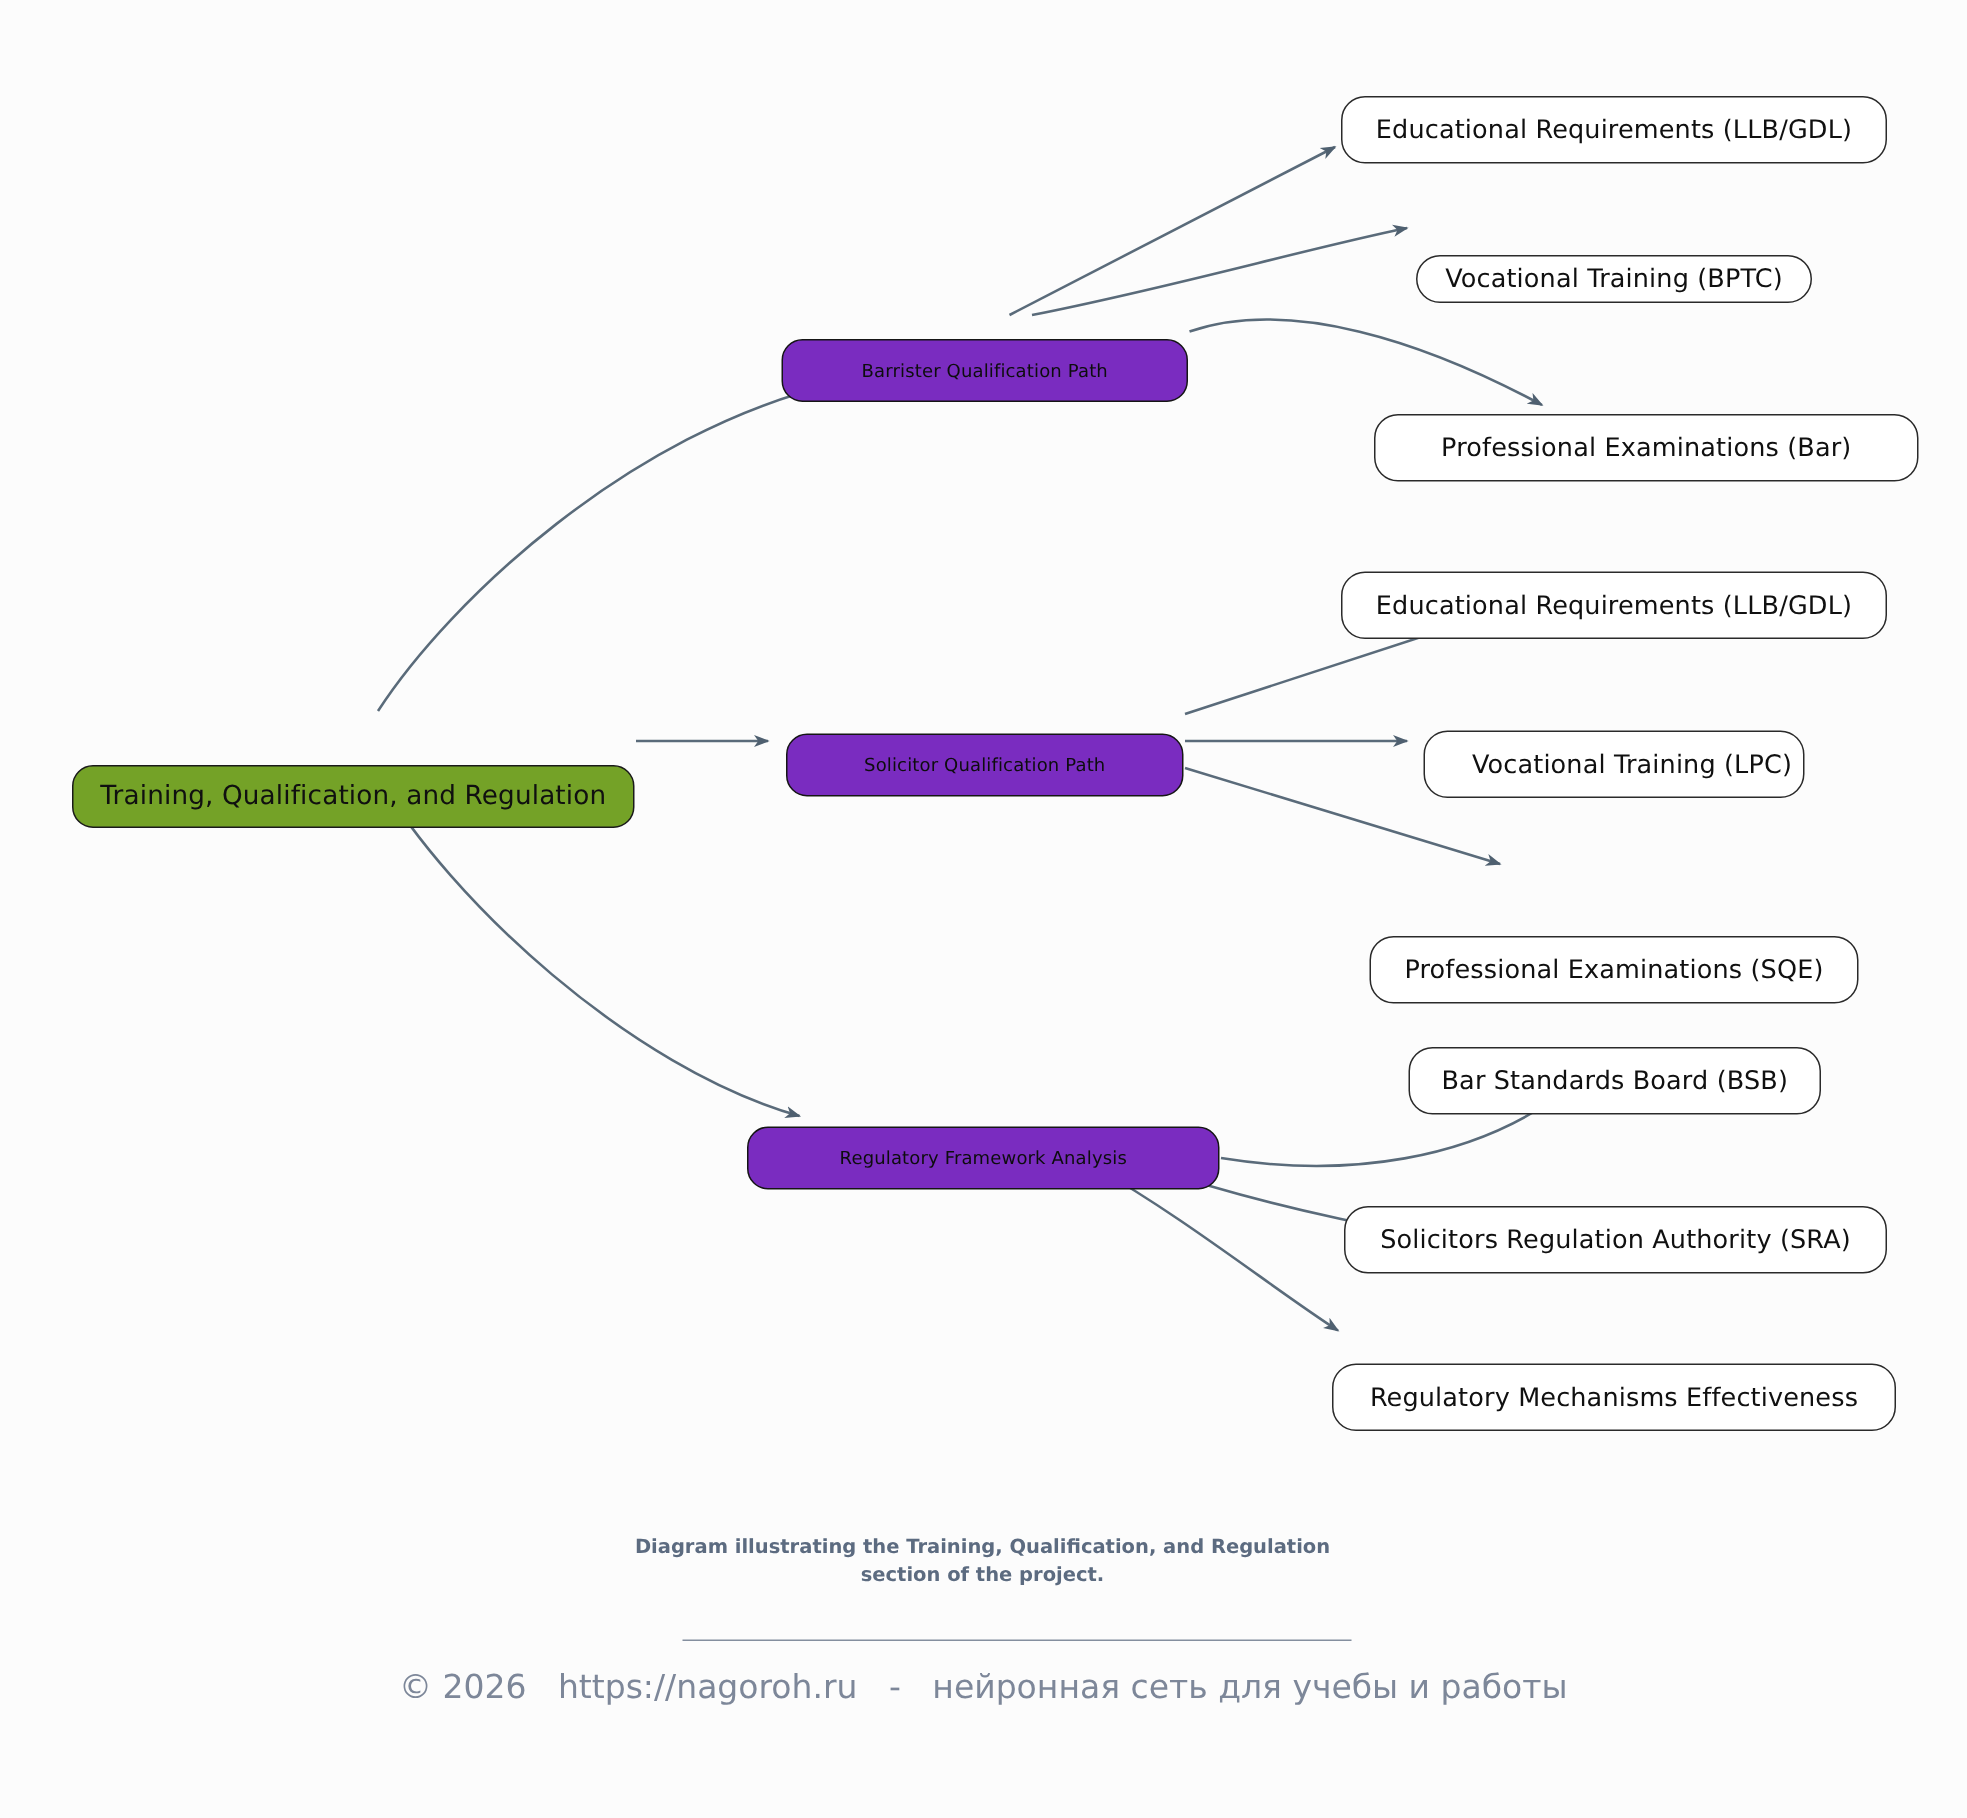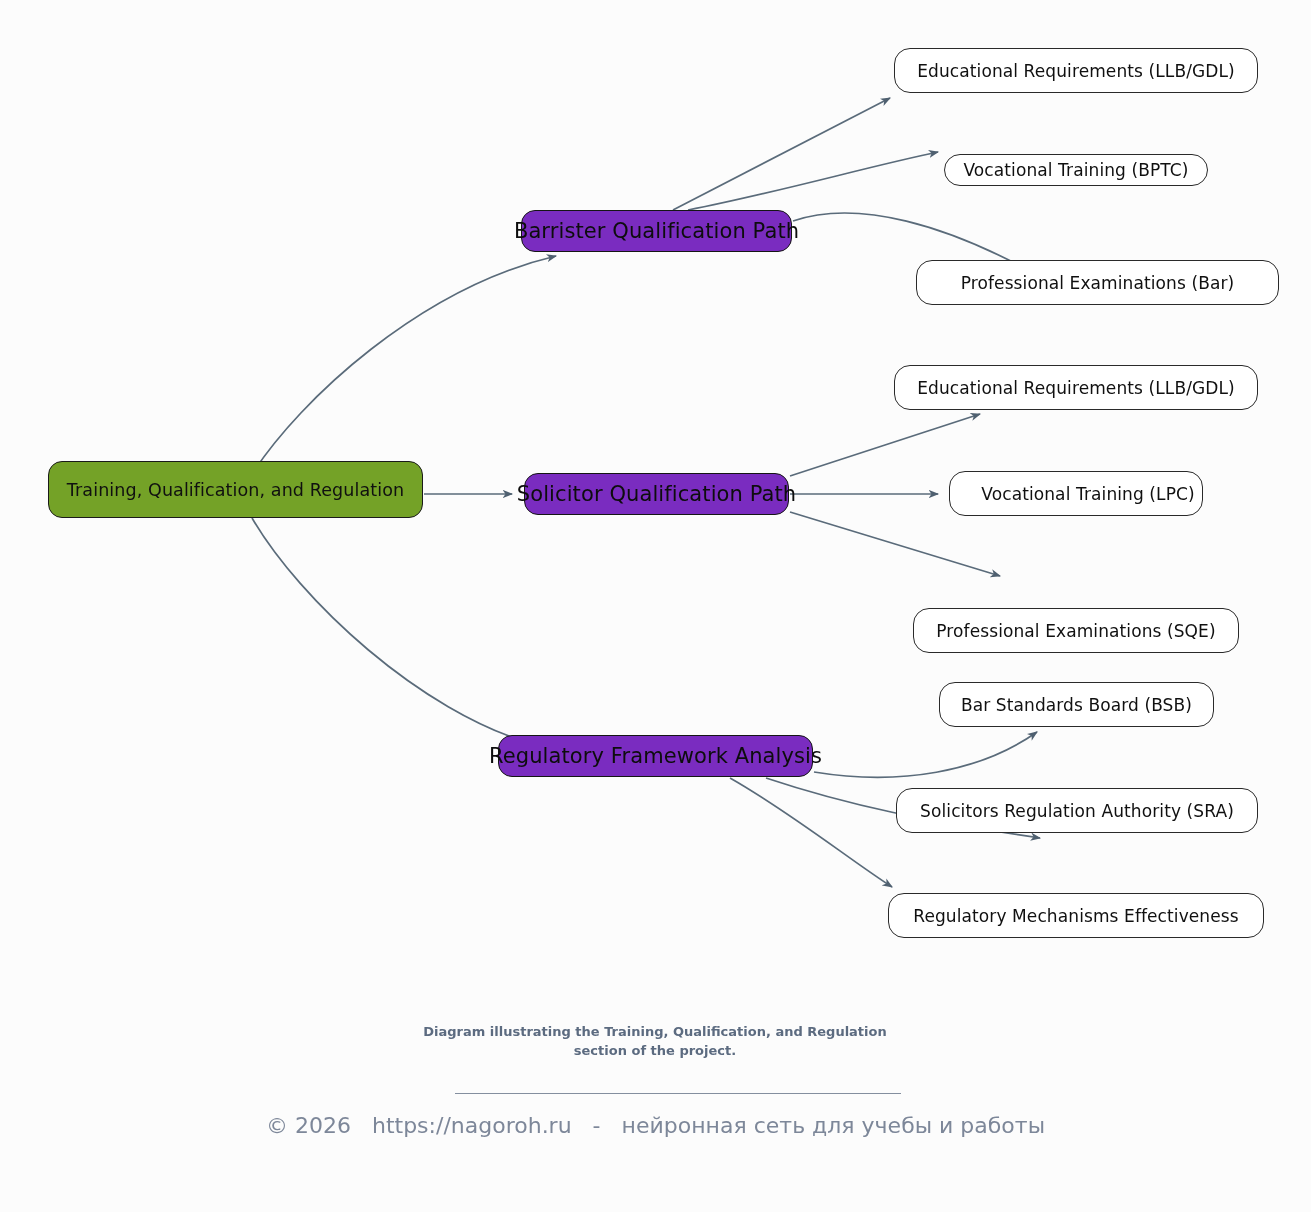--- a/index.html
+++ b/index.html
@@ -36,34 +36,35 @@
     position: absolute;
     box-sizing: border-box;
     display: flex;
     align-items: center;
     justify-content: center;
     border-radius: 12px;
     white-space: nowrap;
     font-size: 17px;
     color: #101010;
     letter-spacing: 0.1px;
+    margin-top: 16px;
   }
 
   .node-root {
     background: #74a227;
     border: 1.6px solid #1a1a1a;
     border-radius: 14px;
     font-size: 17.5px;
   }
 
   .node-branch {
     background: #7a2cc0;
     border: 1.6px solid #151515;
     border-radius: 14px;
-    font-size: 21px;
+    font-size: 12px;
     color: #0d0d0d;
   }
 
   .node-leaf {
     background: #ffffff;
     border: 1.6px solid #2a2a2a;
     border-radius: 16px;
     font-size: 17px;
   }
 
@@ -126,21 +127,21 @@
       <path d="M790,476 L980,414"></path>
       <path d="M790,494 L938,494"></path>
       <path d="M790,512 L1000,576"></path>
 
       <path d="M814,772 C900,786 980,772 1037,732"></path>
       <path d="M766,778 C850,806 930,822 1040,838"></path>
       <path d="M730,778 C790,812 850,860 892,887"></path>
     </g>
   </svg>
 
-  <div class="node node-root" style="left:48px; top:461px; width:375px; height:57px;">Training, Qualification, and Regulation</div>
+  <div class="node node-root" style="left:48px; top:494px; width:375px; height:42px;">Training, Qualification, and Regulation</div>
 
   <div class="node node-branch" style="left:521px; top:210px; width:271px; height:42px;">Barrister Qualification Path</div>
 
   <div class="node node-leaf" style="left:894px; top:48px; width:364px; height:45px;">Educational Requirements (LLB/GDL)</div>
 
   <div class="node node-leaf" style="left:944px; top:154px; width:264px; height:32px;">Vocational Training (BPTC)</div>
 
   <div class="node node-leaf" style="left:916px; top:260px; width:363px; height:45px;">Professional Examinations (Bar)</div>
 
   <div class="node node-branch" style="left:524px; top:473px; width:265px; height:42px;">Solicitor Qualification Path</div>

